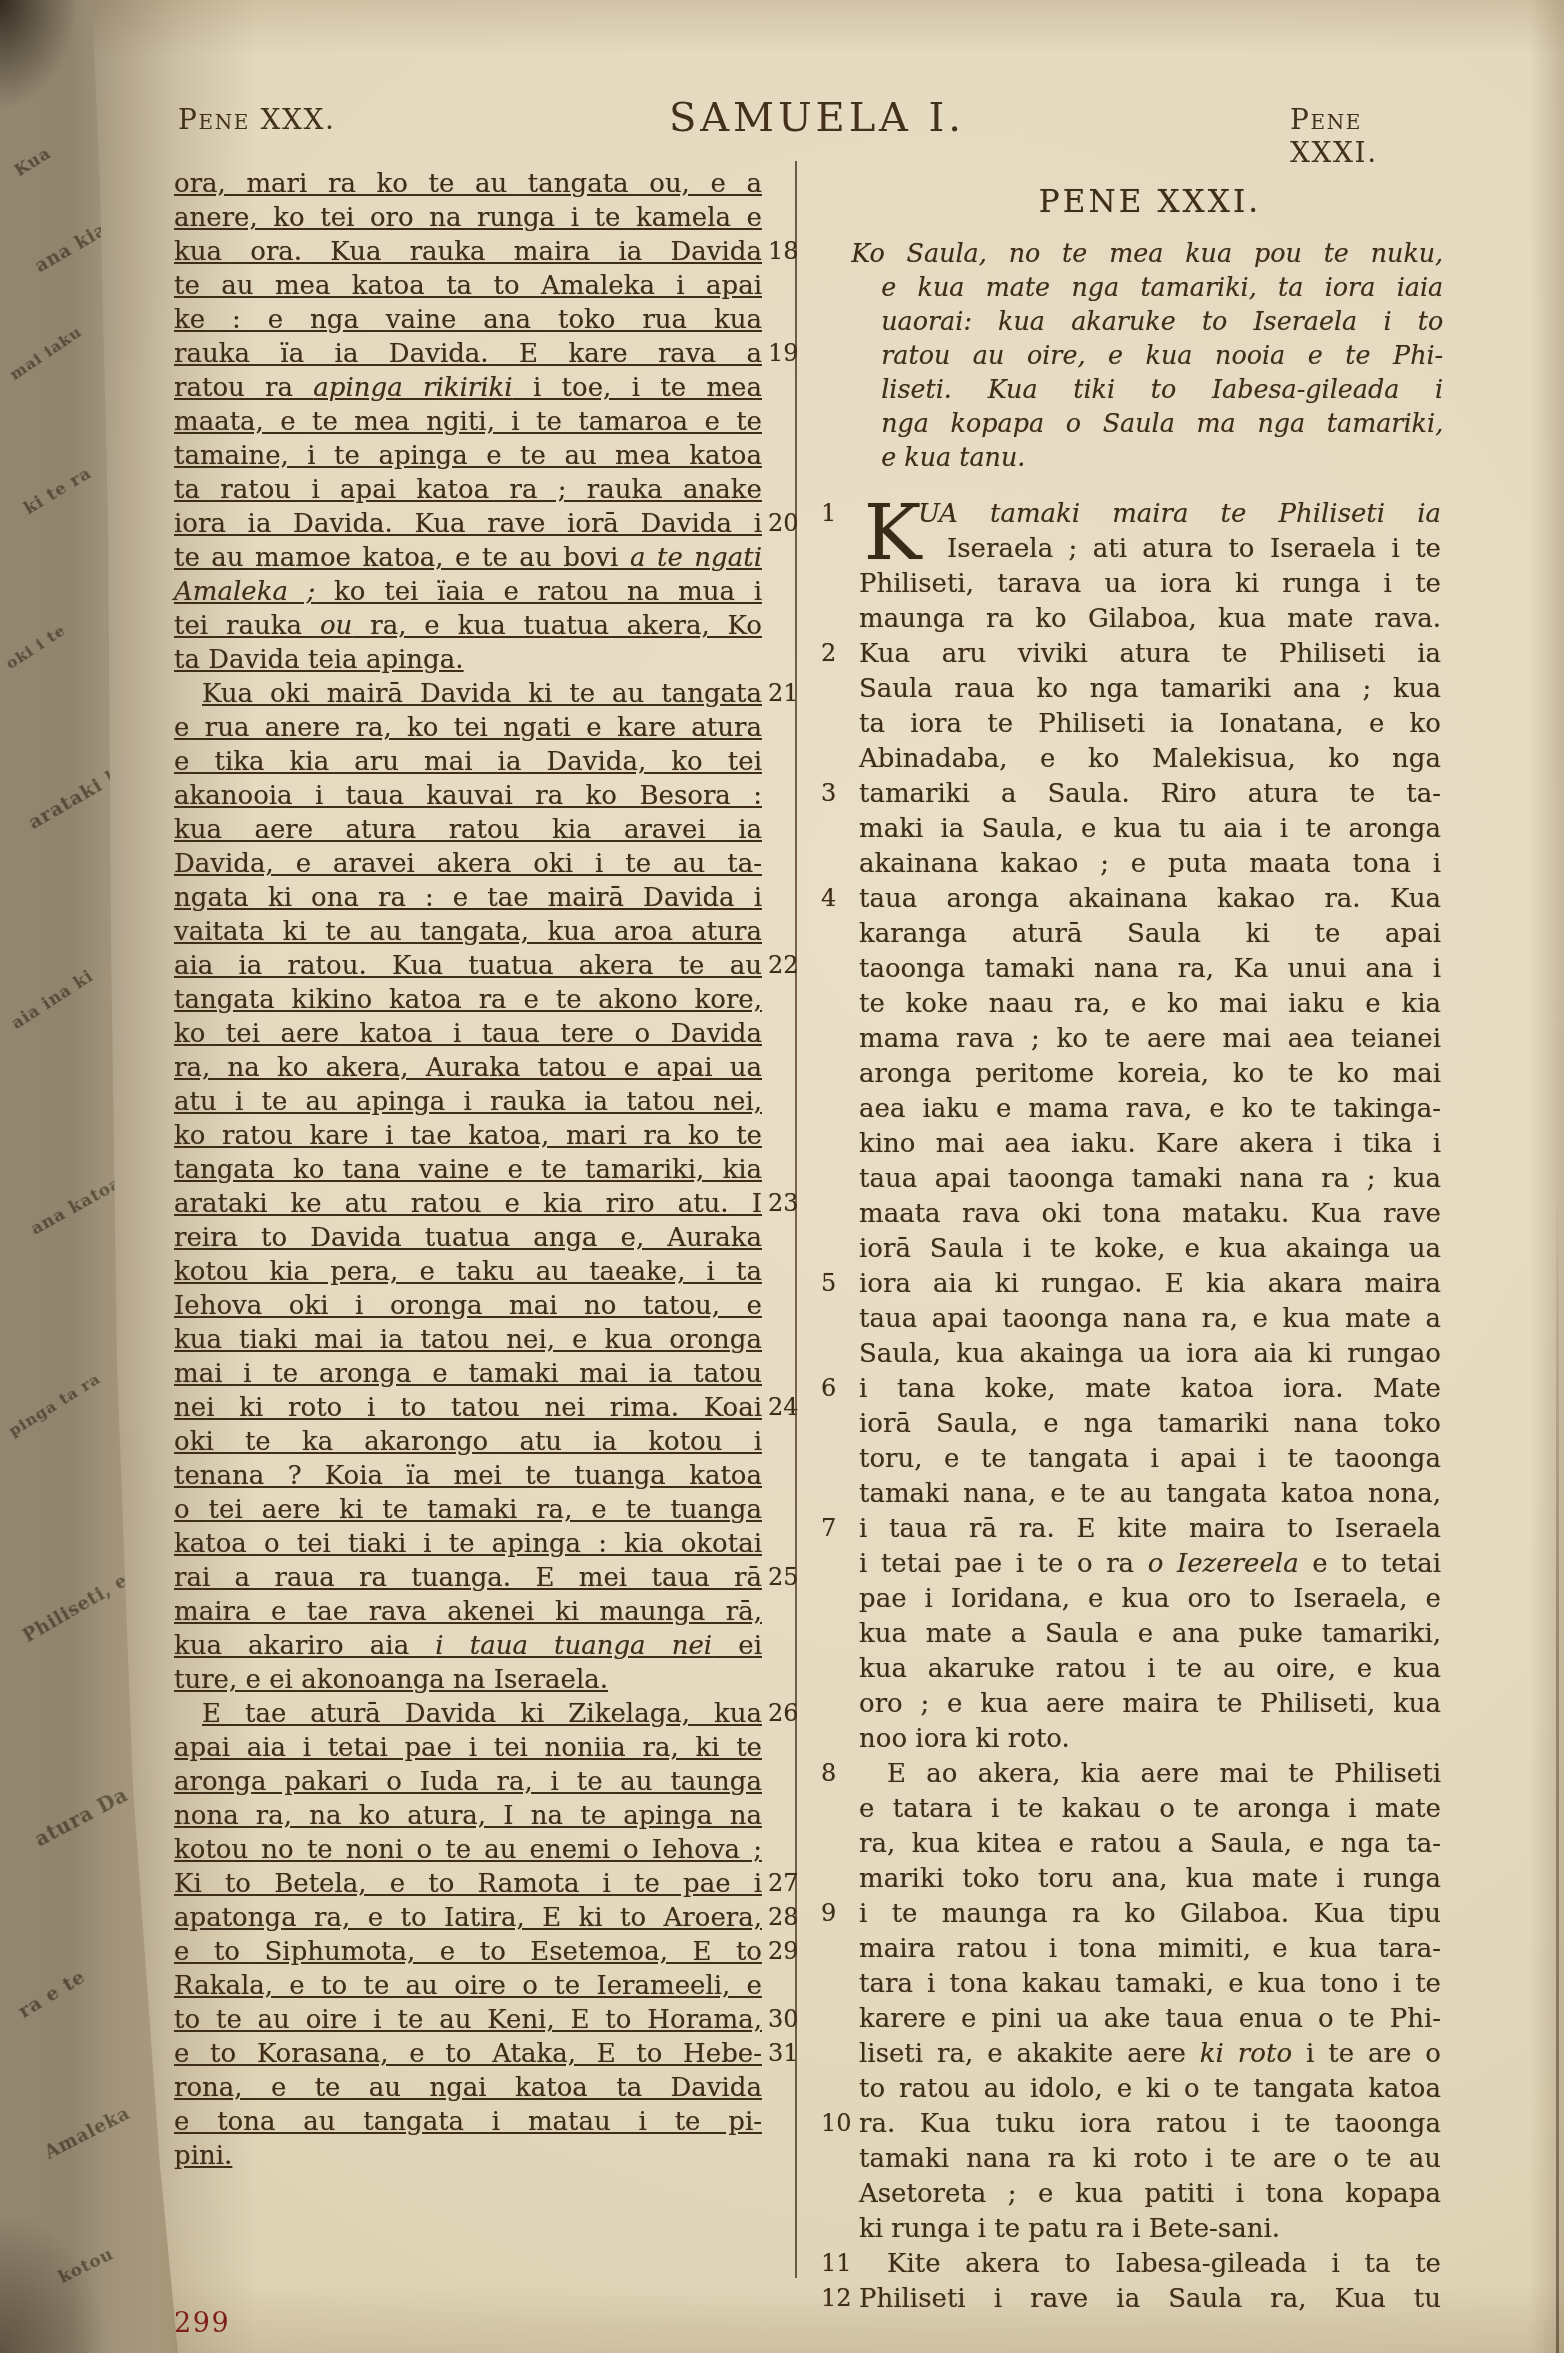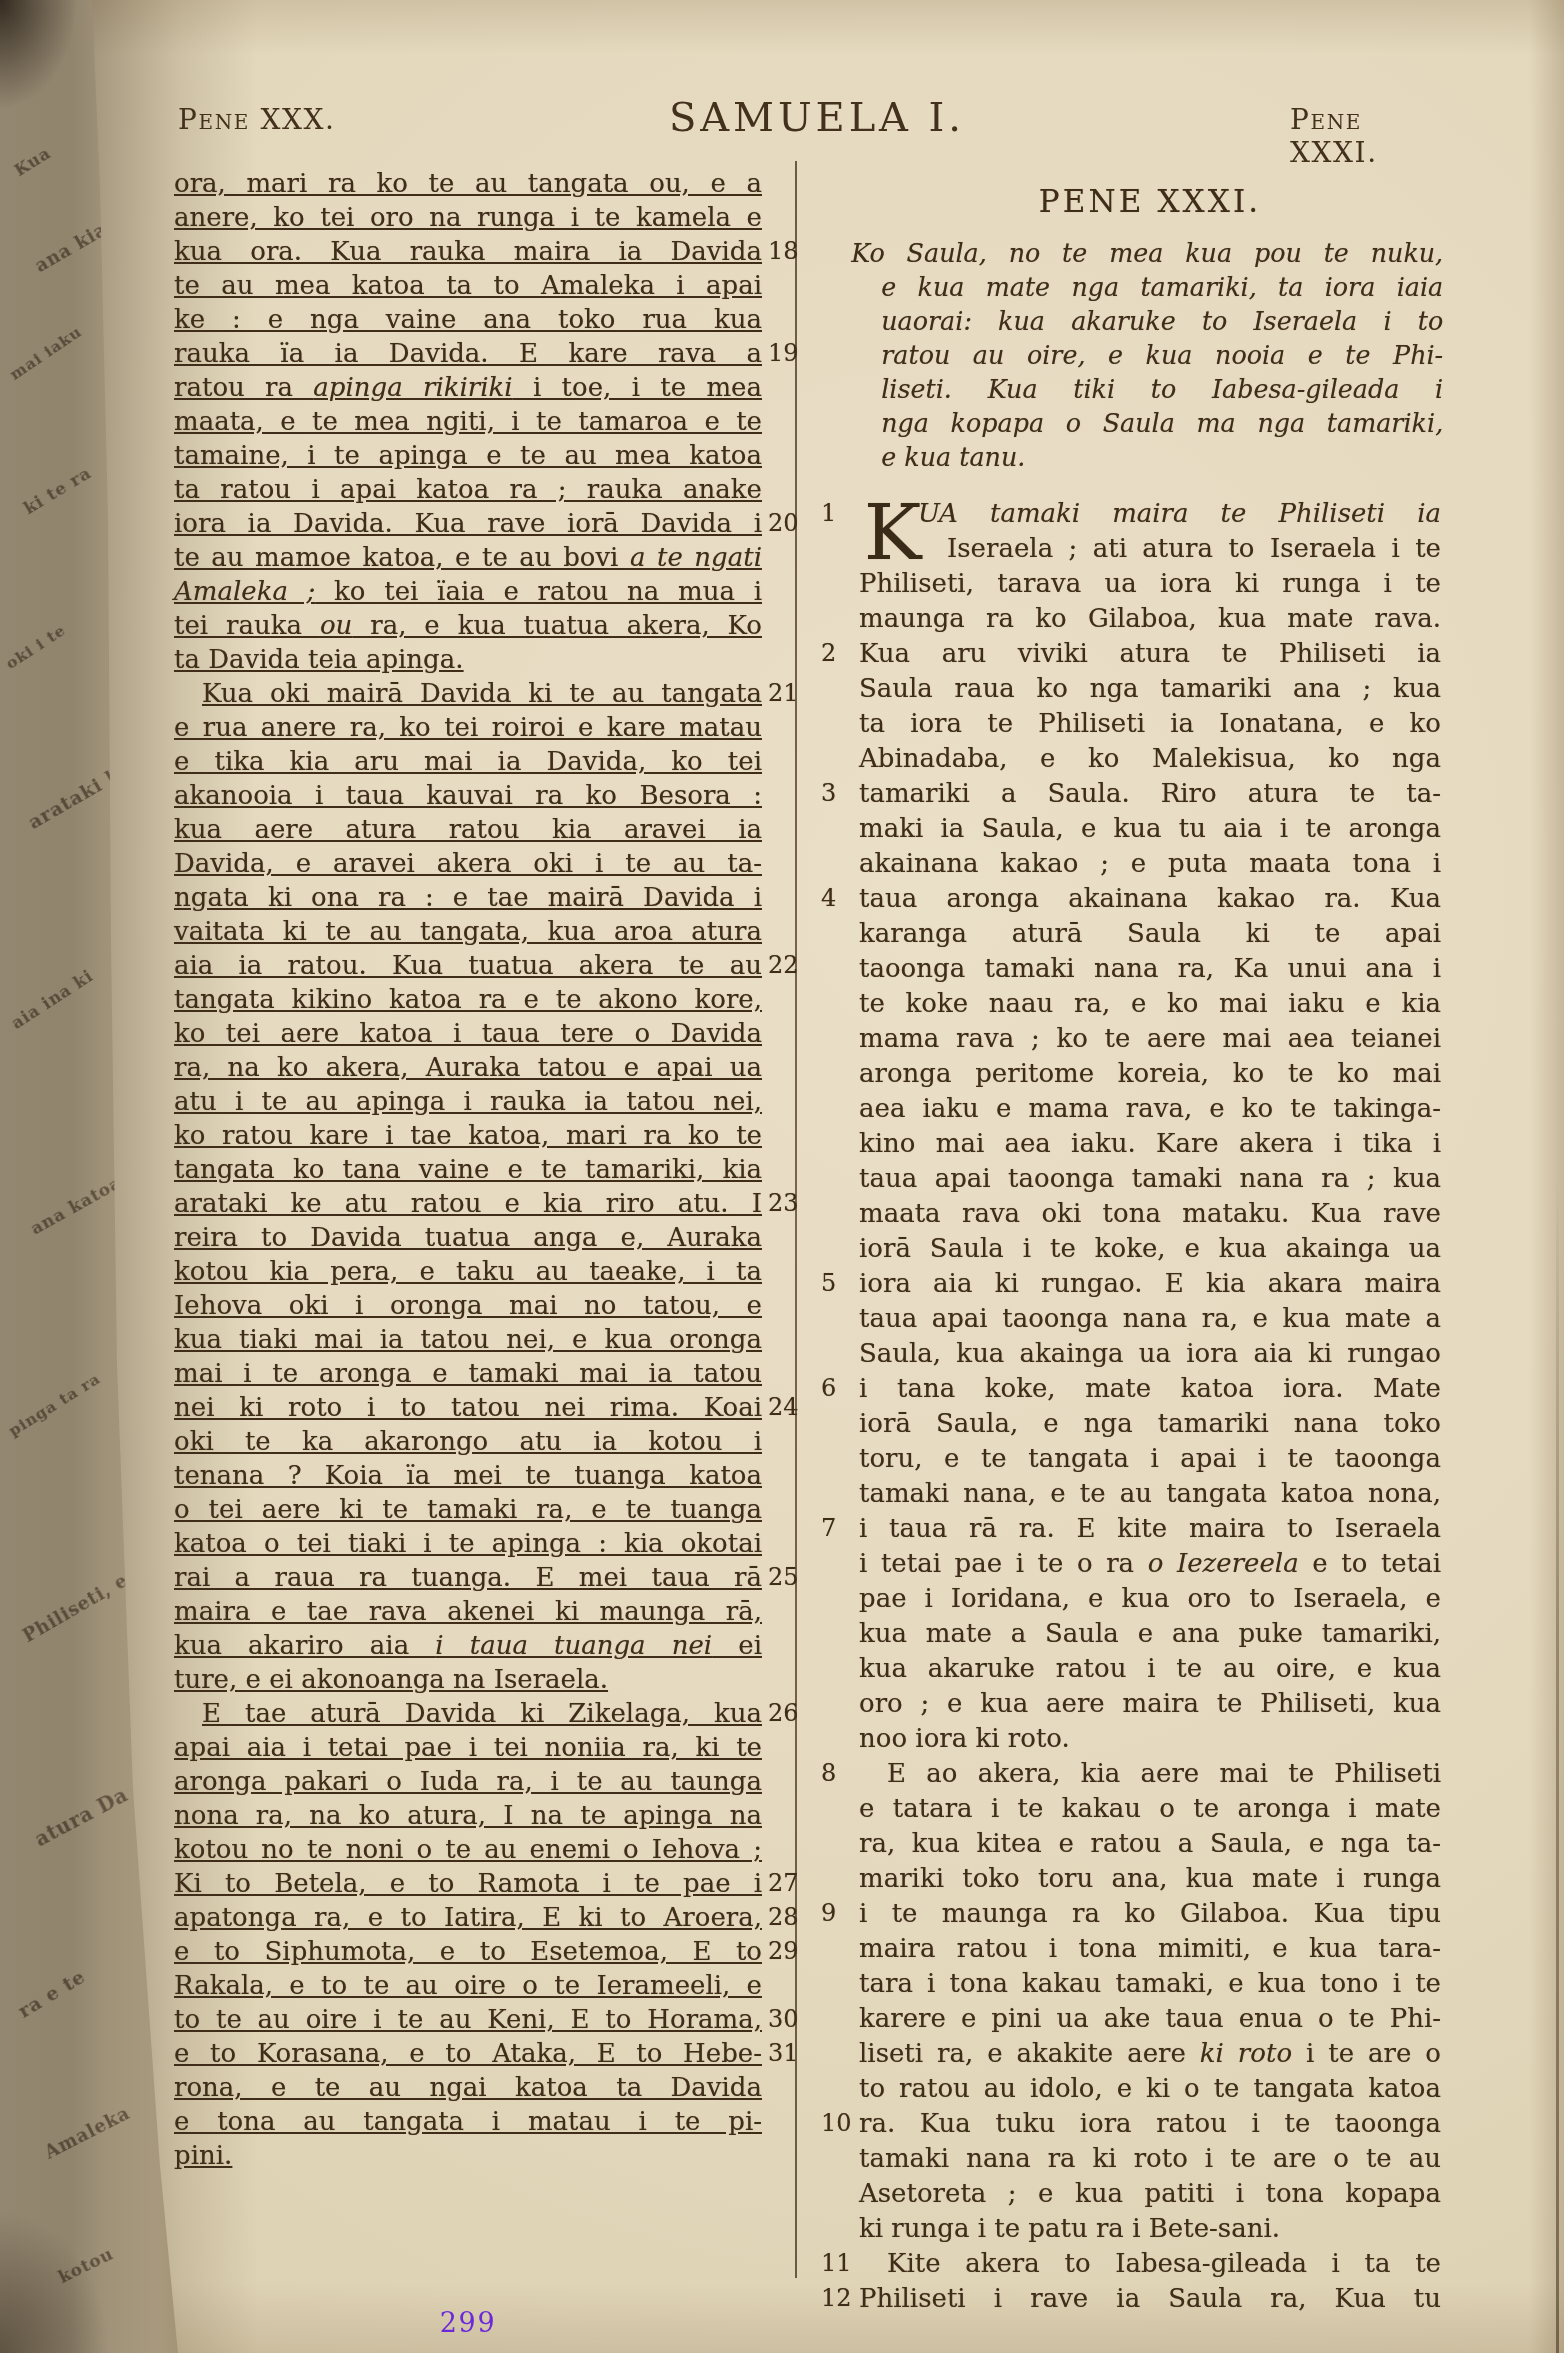--- a/index.html
+++ b/index.html
@@ -66,22 +66,22 @@
   .summary .line{height:34px;line-height:34px;padding-left:30px;}
   .summary .line.first{padding-left:0;}
   #verse-lines{position:absolute;left:0;top:318px;width:582px;}
   #verse-lines .line{height:35px;line-height:35px;}
   #verse-lines .vnum{left:-38px;width:31px;text-align:right;}
   #verse-lines .line.dc1 .lt{padding-left:59px;font-style:italic;}
   #verse-lines .line.dc2 .lt{padding-left:88px;}
   .dropcap{position:absolute;left:4.7px;top:1.6px;font-size:77px;line-height:69px;
     color:#3a2a18;text-shadow:0 0 0.8px rgba(58,42,24,.5);}
   
-  .pagenum{position:absolute;left:174px;top:2307px;width:588px;text-align:center;
-    color:#6d28d9;font-size:27px;letter-spacing:1.6px;}
+  .pagenum{position:absolute;left:174px;top:2307px;width:588px;
+    color:#7f1d1d;font-size:27px;letter-spacing:1.6px;}
   
   .right-edge{position:absolute;right:6.3px;top:1174px;width:2.3px;height:1180px;
     background:linear-gradient(180deg,rgba(90,70,45,0),rgba(90,70,45,.45) 40%,rgba(70,52,32,.6));}
 </style>
 </head>
 <body>
 
 <div class="paper"></div>
 
 <div class="neighbor-page">
@@ -122,21 +122,21 @@
     <div class="line"><span class="lt">ratou ra <i>apinga rikiriki</i> i toe, i te mea</span></div>
     <div class="line"><span class="lt">maata, e te mea ngiti, i te tamaroa e te</span></div>
     <div class="line"><span class="lt">tamaine, i te apinga e te au mea  katoa</span></div>
     <div class="line"><span class="lt">ta ratou i apai  katoa ra ;  rauka  anake</span></div>
     <div class="line"><span class="vnum">20</span><span class="lt">iora ia Davida.    Kua rave iorā Davida i</span></div>
     <div class="line"><span class="lt">te au mamoe katoa, e te au bovi <i>a te ngati</i></span></div>
     <div class="line"><span class="lt"><i>Amaleka ;</i> ko tei ïaia e ratou  na  mua i</span></div>
     <div class="line"><span class="lt">tei rauka <i>ou</i> ra, e kua tuatua akera, Ko</span></div>
     <div class="line end"><span class="lt">ta Davida teia apinga.</span></div>
     <div class="line ind"><span class="vnum">21</span><span class="lt">Kua oki mairā Davida ki te au tangata</span></div>
-    <div class="line"><span class="lt">e rua anere ra, ko tei roiroi e kare matau</span></div>
+    <div class="line"><span class="lt">e rua anere ra, ko tei ngati e kare atura</span></div>
     <div class="line"><span class="lt">e tika kia  aru  mai  ia  Davida, ko tei</span></div>
     <div class="line"><span class="lt">akanooia i taua kauvai ra ko Besora :</span></div>
     <div class="line"><span class="lt">kua  aere  atura  ratou  kia  aravei  ia</span></div>
     <div class="line"><span class="lt">Davida, e aravei akera oki i te au  ta-</span></div>
     <div class="line"><span class="lt">ngata ki ona ra :  e tae mairā Davida i</span></div>
     <div class="line"><span class="lt">vaitata ki te au tangata, kua aroa atura</span></div>
     <div class="line"><span class="vnum">22</span><span class="lt">aia ia ratou.   Kua tuatua akera te au</span></div>
     <div class="line"><span class="lt">tangata kikino katoa ra e te akono kore,</span></div>
     <div class="line"><span class="lt">ko tei aere katoa i taua tere o Davida</span></div>
     <div class="line"><span class="lt">ra, na ko akera, Auraka tatou e apai ua</span></div>

